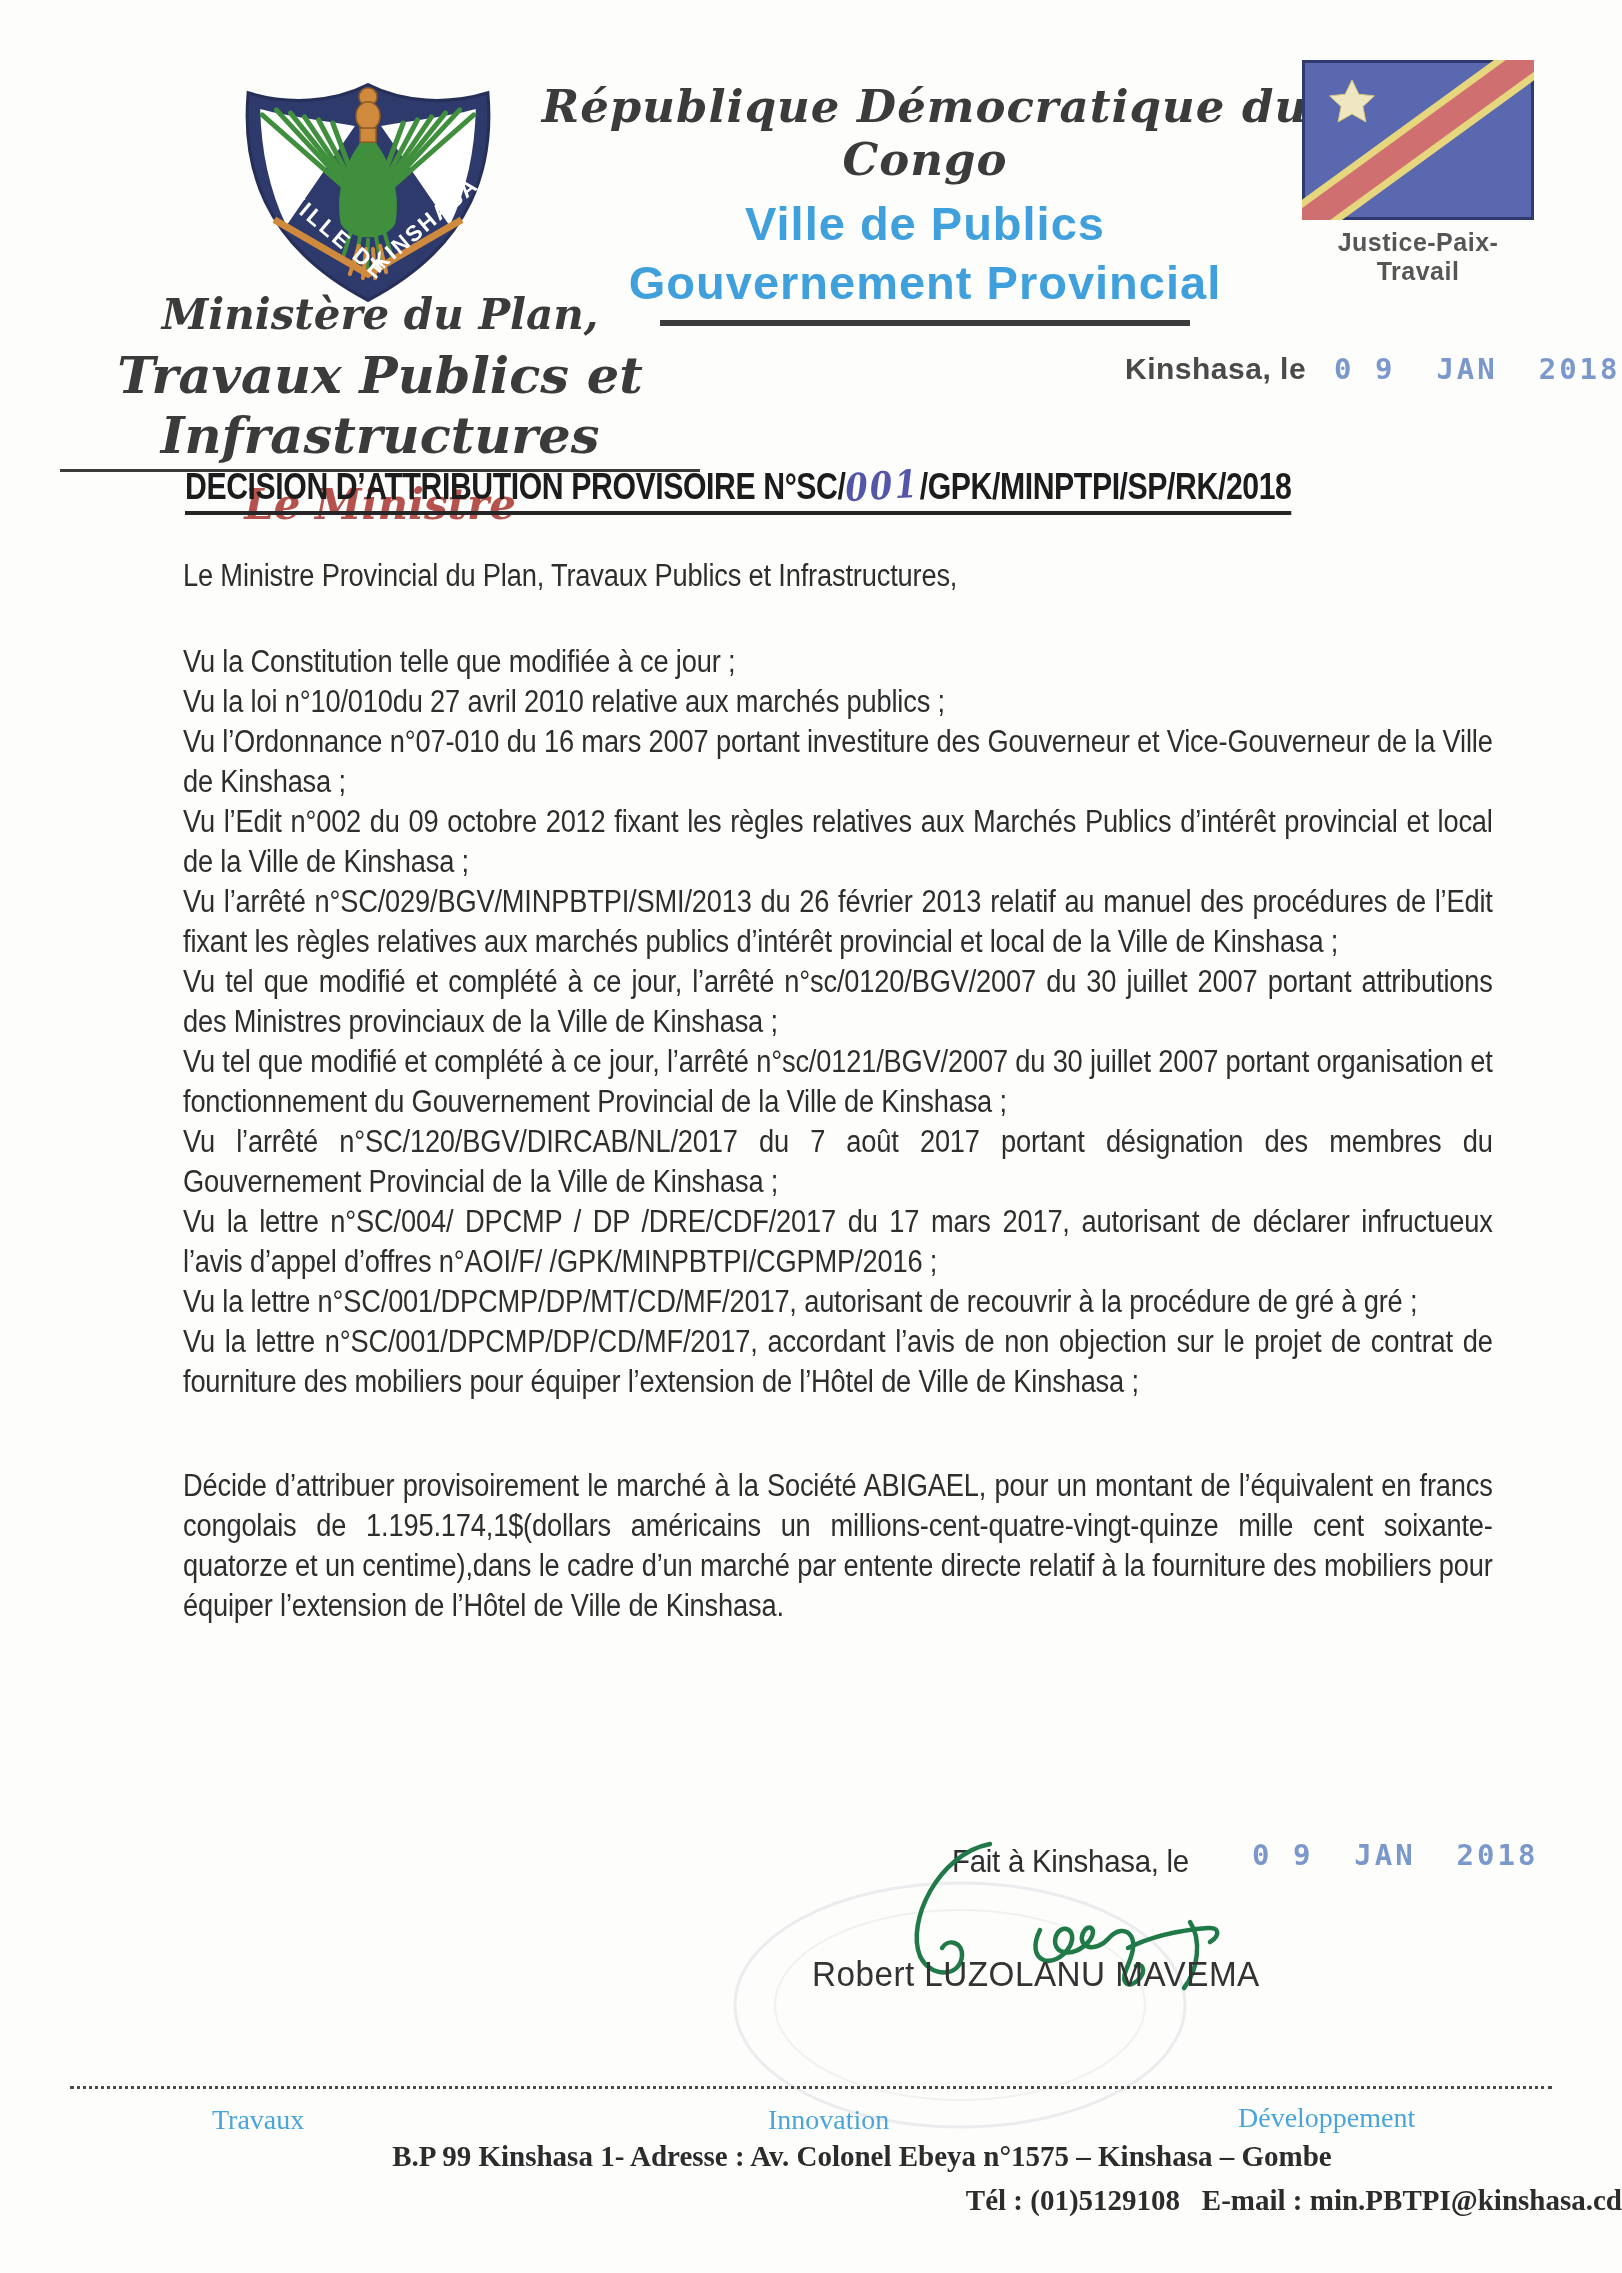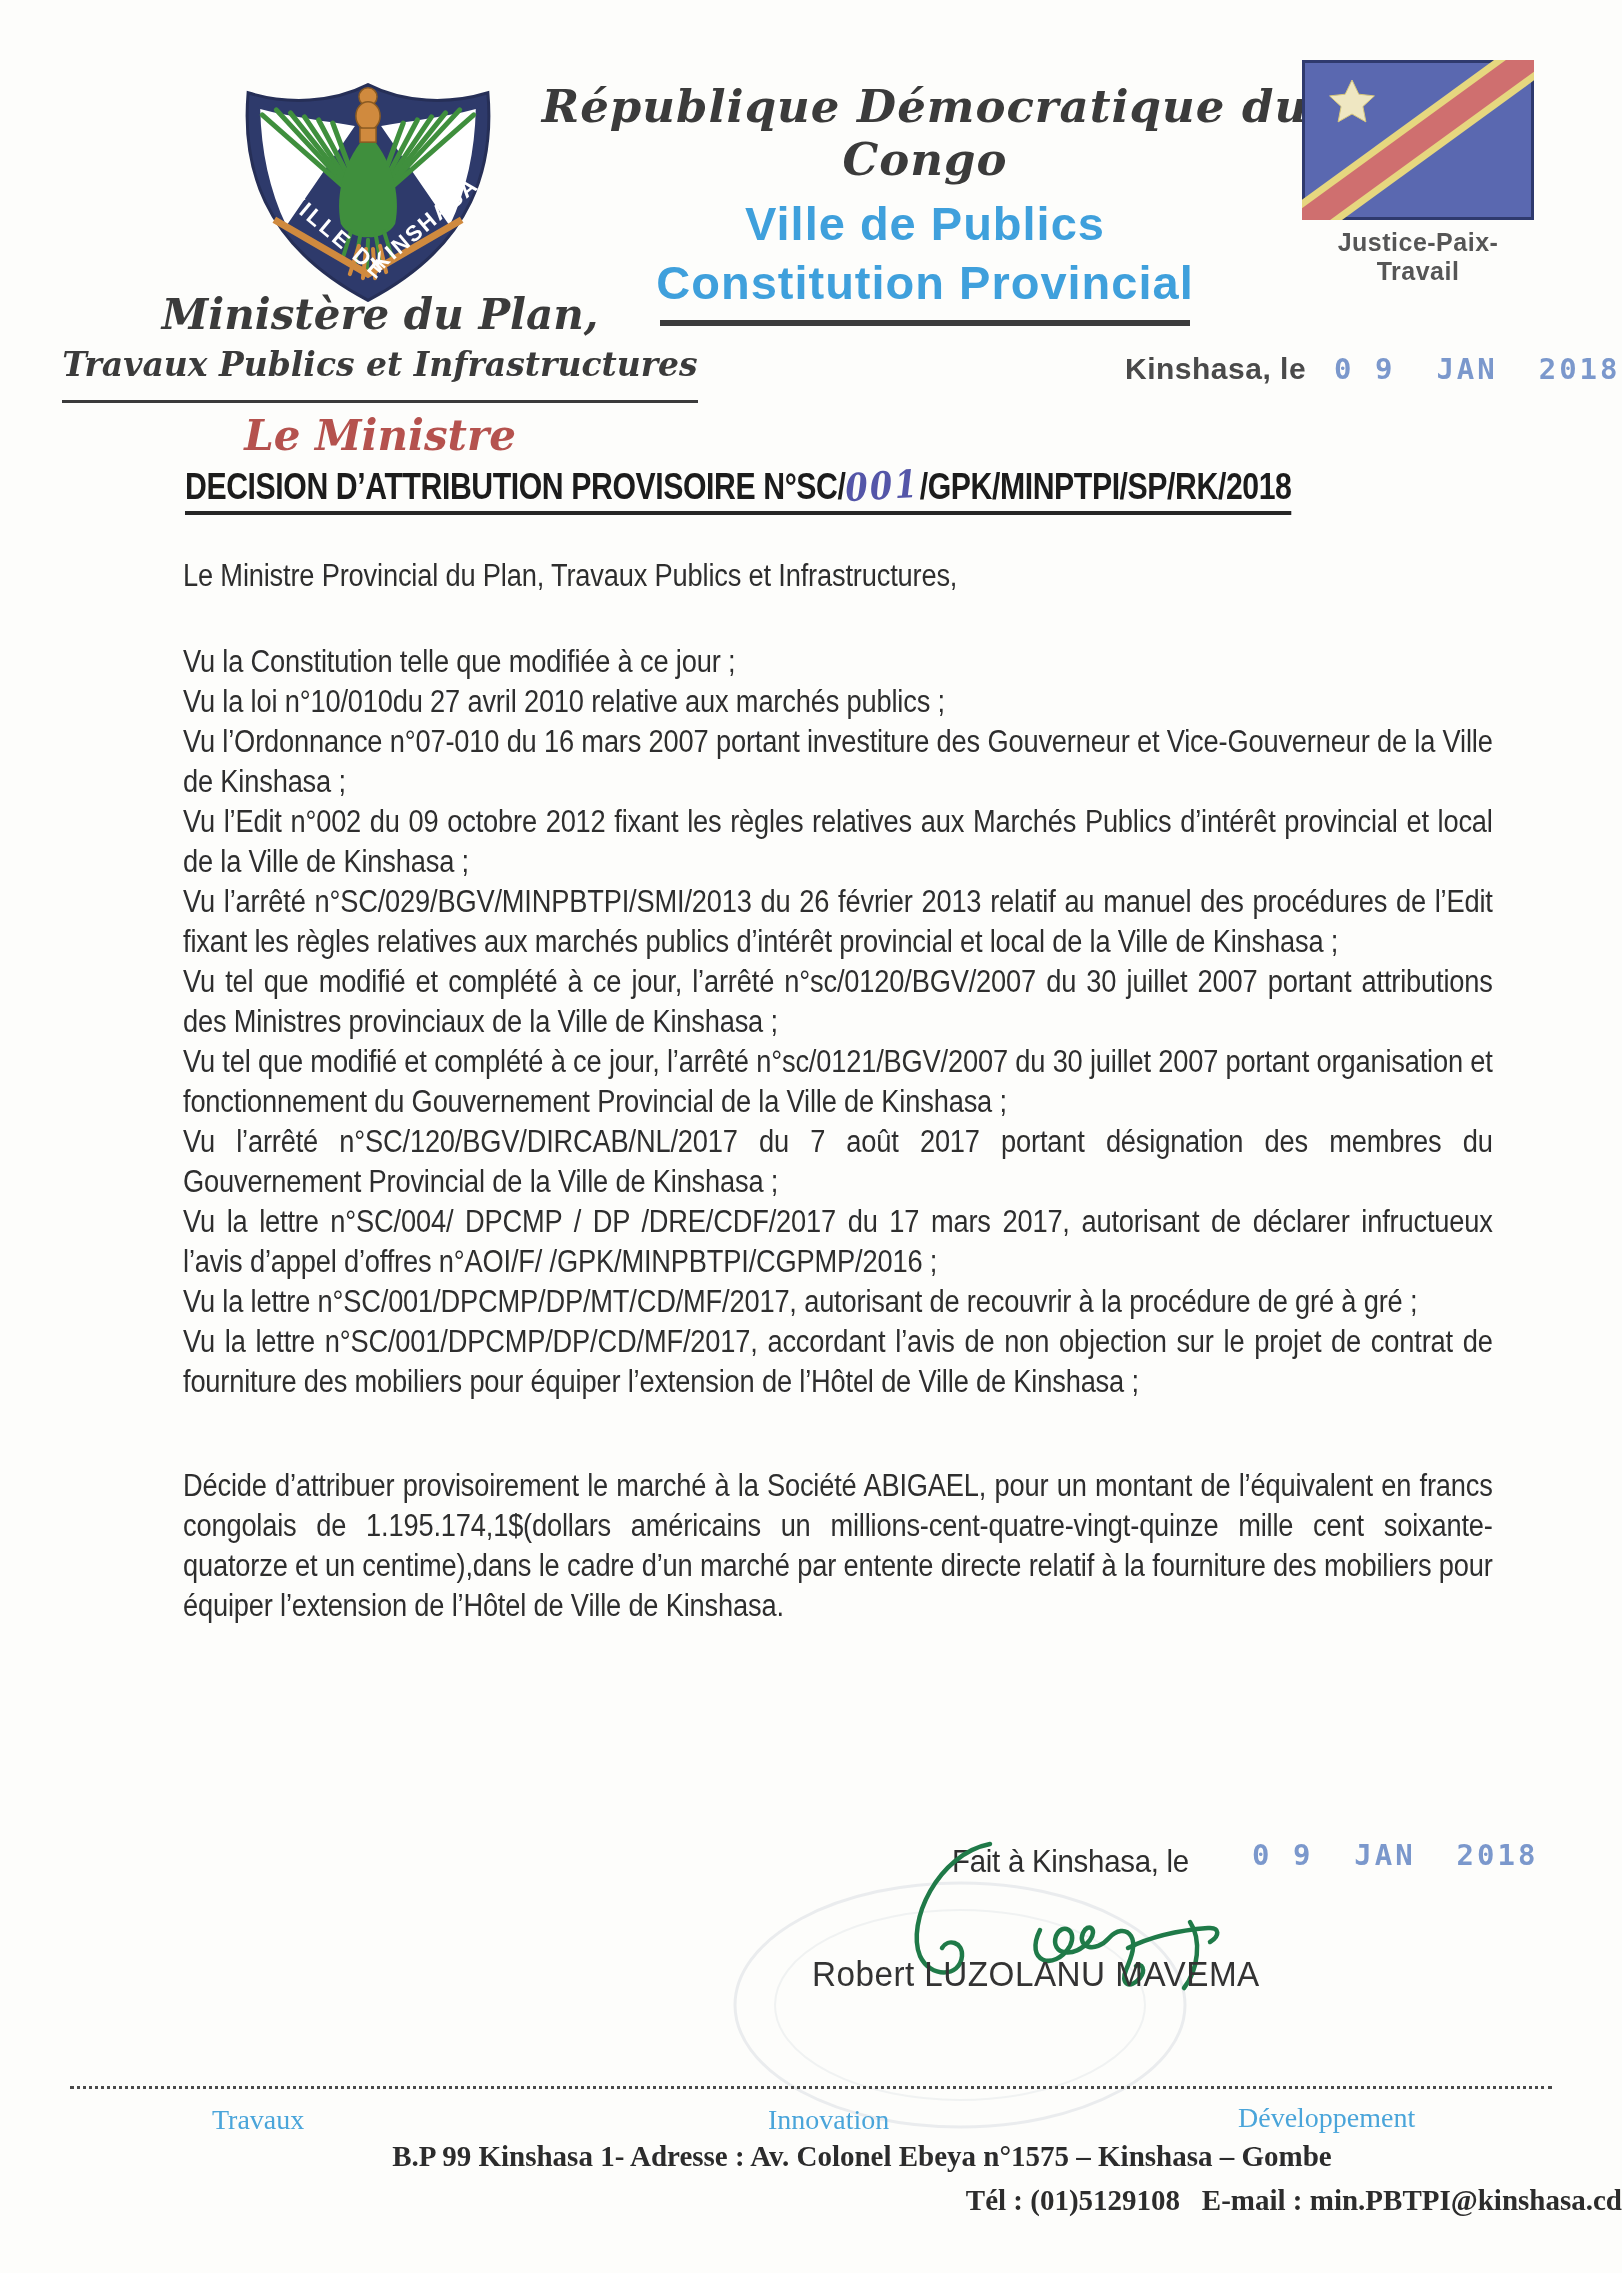--- a/index.html
+++ b/index.html
@@ -13,22 +13,22 @@
   .republic{font-size:45px;font-weight:bold;letter-spacing:1px;}
   .city{font-size:47px;font-weight:bold;color:#3fa0dc;margin-top:10px;letter-spacing:1px;}
   .gov{font-size:47px;font-weight:bold;color:#3fa0dc;margin-top:4px;letter-spacing:1px;}
   .head-rule{width:530px;height:6px;background:#3c3c3c;margin:10px auto 0;}
 
   .flag-wrap{position:absolute;left:1298px;top:60px;width:240px;text-align:center;}
   .motto{margin-top:4px;font-weight:bold;font-size:25px;color:#565656;letter-spacing:.5px;}
 
   .ministry{position:absolute;left:60px;top:290px;width:640px;text-align:center;}
   .m1{font-size:42px;font-weight:bold;}
-  .m2{font-size:33px;font-weight:bold;display:inline-block;border-bottom:3px solid #3b3b3b;
-      padding-bottom:16px;margin-top:6px;}
+  .m2{font-size:51px;font-weight:bold;display:inline-block;border-bottom:3px solid #3b3b3b;
+      padding-bottom:4px;margin-top:6px;}
   .m3{font-size:42px;font-weight:bold;color:#b5524e;margin-top:8px;}
 
   .dateline{position:absolute;left:1125px;top:352px;display:flex;gap:28px;align-items:baseline;}
   .kin-label{font-weight:bold;font-size:30px;color:#4a4a4a;letter-spacing:.5px;}
   .stamp{font-family:"DejaVu Sans Mono",monospace;font-weight:bold;font-size:29px;
          color:#7b98cc;white-space:pre;letter-spacing:3px;}
 
   
   .doc-title{position:absolute;left:185px;top:463px;width:1560px;transform:scaleX(.84);
              transform-origin:left top;white-space:nowrap;font-weight:bold;font-size:36px;
@@ -110,21 +110,21 @@
       <rect x="127" y="55" width="16" height="14" fill="#d08a3e" stroke="#8a5a22" stroke-width="1.5"></rect>
       <path d="M42 146 L135 200 L228 146" fill="none" stroke="#d08a3e" stroke-width="7"></path>
       <text transform="translate(52,128) rotate(40)" fill="#ffffff" font-family="Liberation Sans, sans-serif" font-size="22" font-weight="bold" letter-spacing="3">VILLE DE</text>
       <text transform="translate(146,198) rotate(-40)" fill="#ffffff" font-family="Liberation Sans, sans-serif" font-size="22" font-weight="bold" letter-spacing="2">KINSHASA</text>
     </svg>
   </div>
 
   <div class="head-center">
     <div class="republic script">République Démocratique du Congo</div>
     <div class="city">Ville de Publics</div>
-    <div class="gov">Constitution Provincial</div>
+    <div class="gov">Gouvernement Provincial</div>
     <div class="head-rule"></div>
   </div>
 
   <div class="flag-wrap">
     <svg width="232" height="160" viewBox="0 0 232 160">
       <rect x="1.5" y="1.5" width="229" height="157" fill="#5a68b0" stroke="#2f3a6e" stroke-width="3"></rect>
       <line x1="-16" y1="176" x2="248" y2="-16" stroke="#e6d77f" stroke-width="40"></line>
       <line x1="-16" y1="176" x2="248" y2="-16" stroke="#cf6f6f" stroke-width="26"></line>
       <polygon points="50,20 56.8,34.2 72.4,35.9 60.9,46.5 63.9,61.9 50,54 36.1,61.9 39.1,46.5 27.6,35.9 43.2,34.2" fill="#efe7c2" stroke="#d8c87a" stroke-width="1"></polygon>
     </svg>

